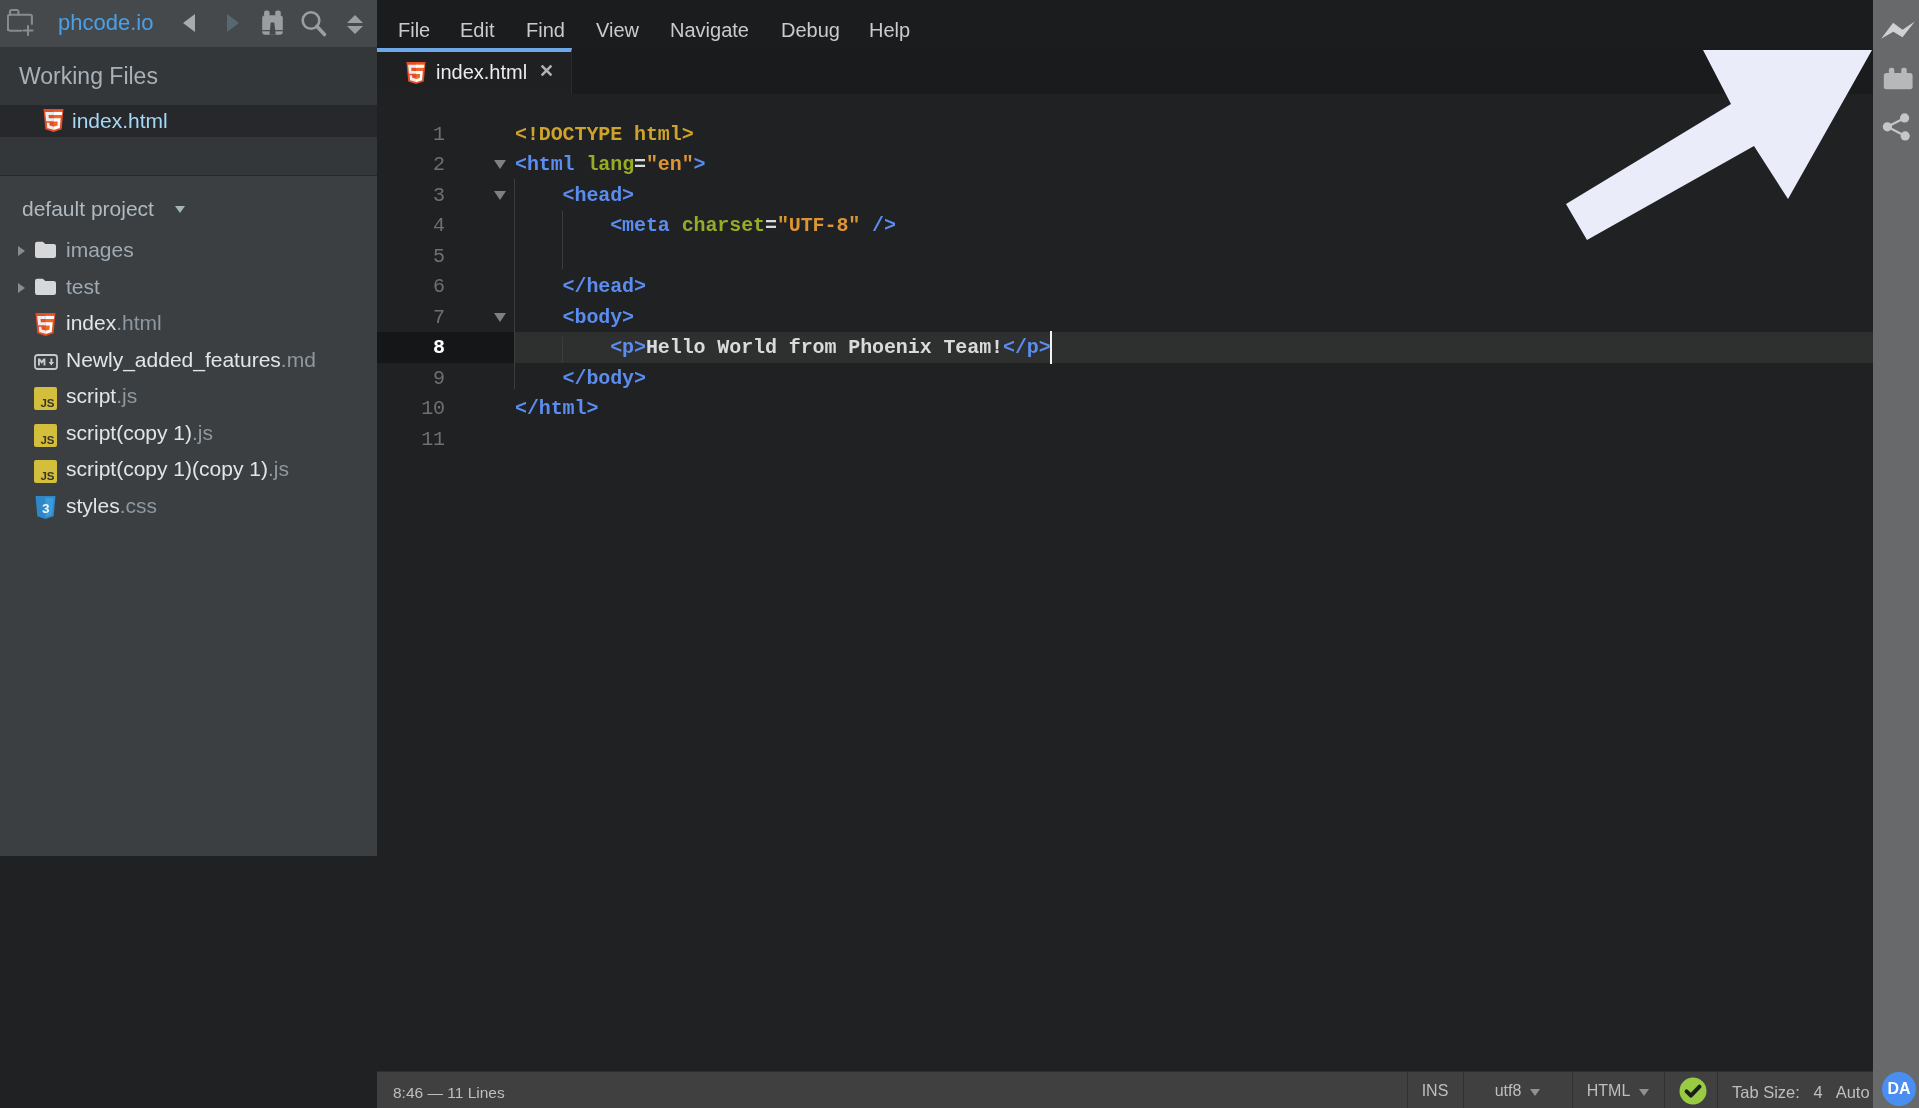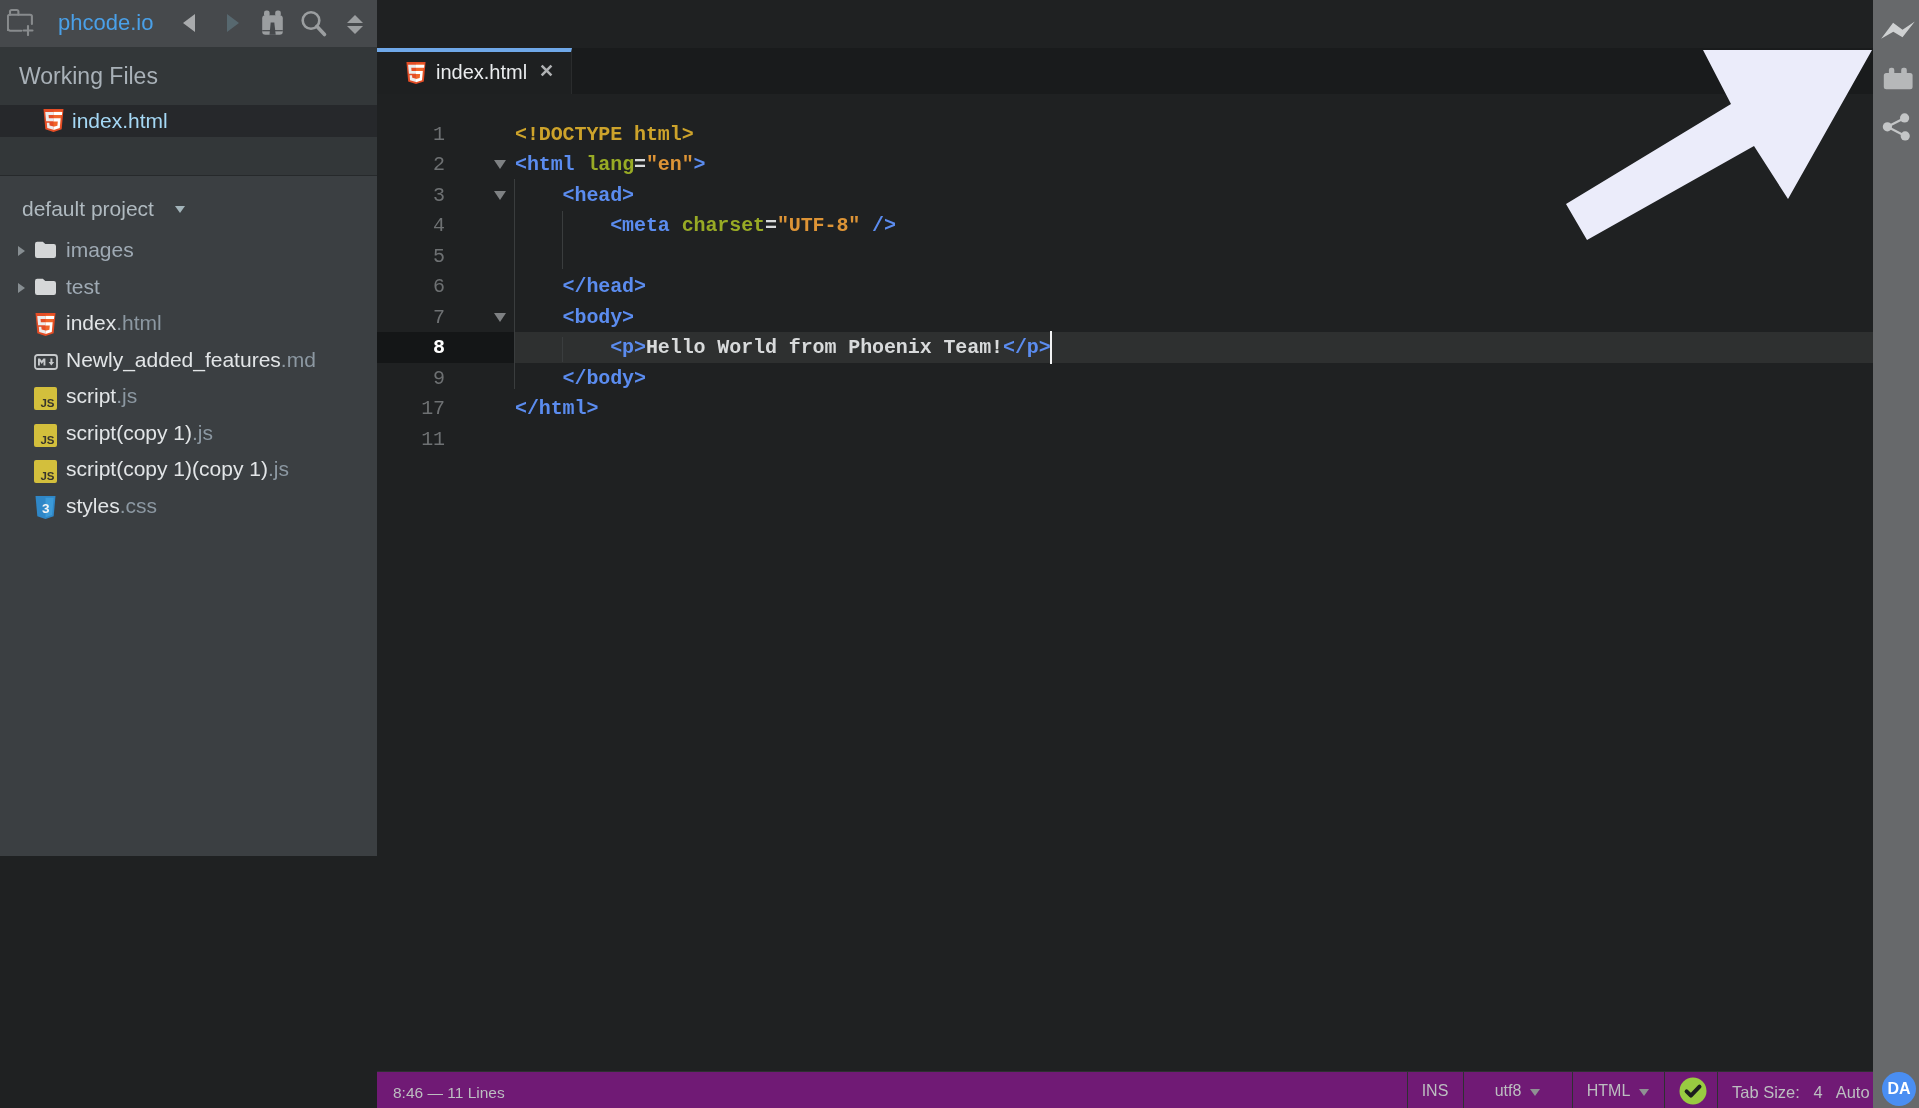--- a/index.html
+++ b/index.html
@@ -46,21 +46,21 @@
 .gact { color:#ffffff; font-weight:bold; }
 .earrow { position:absolute; left:117px; width:0; height:0;
   border-top:9px solid #7e8183; border-left:6.5px solid transparent; border-right:6.5px solid transparent; }
 .cl { position:absolute; left:138px; white-space:pre; line-height:30.5px;
   font-family:"Liberation Mono", monospace; font-size:20px; letter-spacing:-0.1px; font-weight:bold; color:#d8dadb; }
 .cl .t { color:#5b8cef; } .cl .a { color:#98ab25; } .cl .s { color:#dd9436; }
 .cl .m { color:#cda32b; } .cl .w { color:#d8dadb; }
 #cursor { left:673px; top:237px; width:2px; height:33px; background:#f2f3f4; }
 
 
-#statusbar { left:0; top:1071px; width:1496px; height:37px; background:#701a75; border-top:1px solid #2d2f30;padding-left:38px; }
+#statusbar { left:0; top:1071px; width:1496px; height:37px; background:#404040; border-top:1px solid #2d2f30;padding-left:38px; }
 .sep { position:absolute; top:0; width:1px; height:36px; background:#2e3031; }
 .stxt { position:absolute; top:12px; font-size:15.5px; color:#bcbec0; white-space:nowrap; }
 .scen { position:absolute; top:10px; font-size:16px; color:#bcbec0; text-align:center; }
 .dd { display:inline-block; width:0; height:0; border-top:7px solid #8f9193;
   border-left:5px solid transparent; border-right:5px solid transparent; margin-left:9px; }
 
 
 #righttb { left:1873px; top:0; width:46px; height:1108px; background:#67696b; }
 #avatar { position:absolute; left:9px; top:1072px; width:34px; height:34px; border-radius:50%;
   background:#4a8ef2; color:#fff; font-size:16px; font-weight:bold; text-align:center; line-height:34px; }
@@ -168,20 +168,29 @@
     <svg class="icon" width="23" height="23" viewBox="0 0 22 22">
         <path fill="#2f87c7" d="M1.45 0h19.1l-1.74 19.46L10.98 22l-7.8-2.54Z"></path>
         <path fill="#3b9ad8" d="M11 1.6v18.72l6.3-2.06L18.8 1.6Z"></path>
         <text x="11.2" y="16.4" text-anchor="middle" font-family="Liberation Sans" font-size="13" font-weight="bold" fill="#f2f4f5">3</text>
       </svg>
     <span class="txt">styles<span class="ext">.css</span></span>
     </div>
 </div>
 
 <div id="main" class="abs">
+  <div id="menubar" class="abs">
+    <span class="mitem" style="left:21px">File</span>
+    <span class="mitem" style="left:83px">Edit</span>
+    <span class="mitem" style="left:149px">Find</span>
+    <span class="mitem" style="left:219px">View</span>
+    <span class="mitem" style="left:293px">Navigate</span>
+    <span class="mitem" style="left:404px">Debug</span>
+    <span class="mitem" style="left:492px">Help</span>
+  </div>
   <div id="tabstrip" class="abs">
     <div id="tab">
       <svg class="abs" style="left:28px; top:10px" width="22" height="22" viewBox="0 0 22 22">
           <path fill="#e44d26" d="M1.45 0h19.1l-1.74 19.46L10.98 22l-7.8-2.54Z"></path>
           <path fill="#f16529" d="M11 1.6v18.72l6.3-2.06L18.8 1.6Z"></path>
           <path fill="#ebebeb" d="M11 8.88H6.55l-.3-3.1H11V2.75H3.1l.85 8.98H11Zm0 7.88l-3.73-1.01-.24-2.5H4.6l.43 4.94L11 19.9Z"></path>
           <path fill="#fff" d="M10.98 8.88v3.03h4.14l-.4 4.07-3.74 1.01v3.16l6-1.86.83-9.41Zm0-6.13v3.03h8.12l.27-3.03Z"></path>
         </svg>
       <span id="tabname">index.html</span>
       <span id="tabx">✕</span>
@@ -195,21 +204,21 @@
     <div class="guide" style="left:185px; top:243px; height:25px;"></div>
     <div class="gnum" style="top:25.5px">1</div>
     <div class="gnum" style="top:56px">2</div>
     <div class="gnum" style="top:86.5px">3</div>
     <div class="gnum" style="top:117px">4</div>
     <div class="gnum" style="top:147.5px">5</div>
     <div class="gnum" style="top:178px">6</div>
     <div class="gnum" style="top:208.5px">7</div>
     <div class="gnum gact" style="top:239px">8</div>
     <div class="gnum" style="top:269.5px">9</div>
-    <div class="gnum" style="top:300px">17</div>
+    <div class="gnum" style="top:300px">10</div>
     <div class="gnum" style="top:330.5px">11</div>
     <div class="earrow" style="top:66px"></div>
     <div class="earrow" style="top:96.5px"></div>
     <div class="earrow" style="top:218.5px"></div>
     <div class="cl" style="top:25.5px"><span class="m">&lt;!DOCTYPE html&gt;</span></div>
     <div class="cl" style="top:56px"><span class="t">&lt;html </span><span class="a">lang</span><span class="w">=</span><span class="s">"en"</span><span class="t">&gt;</span></div>
     <div class="cl" style="top:86.5px"><span class="t">    &lt;head&gt;</span></div>
     <div class="cl" style="top:117px"><span class="t">        &lt;meta </span><span class="a">charset</span><span class="w">=</span><span class="s">"UTF-8"</span><span class="t"> /&gt;</span></div>
     <div class="cl" style="top:178px"><span class="t">    &lt;/head&gt;</span></div>
     <div class="cl" style="top:208.5px"><span class="t">    &lt;body&gt;</span></div>

